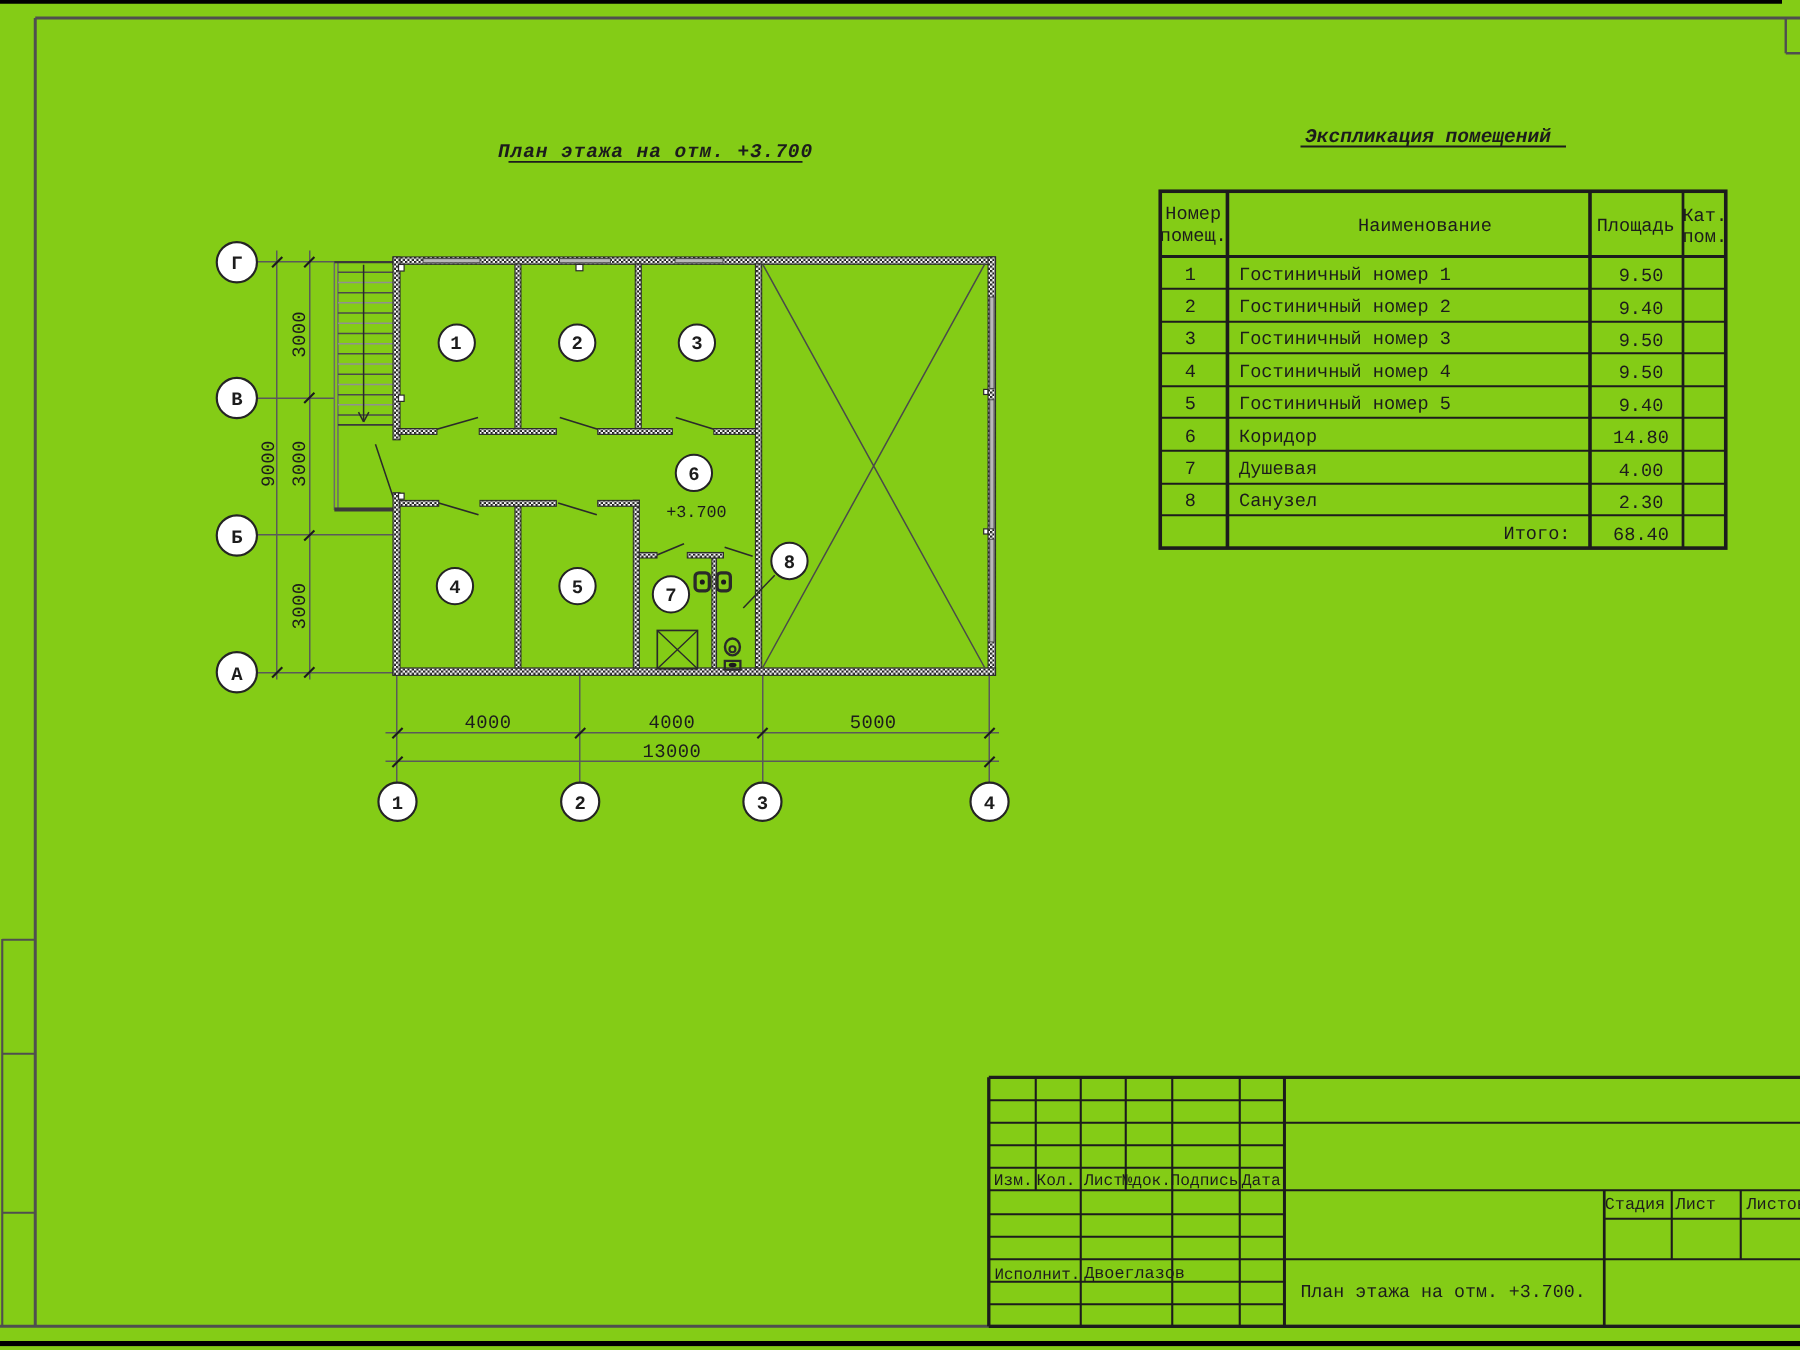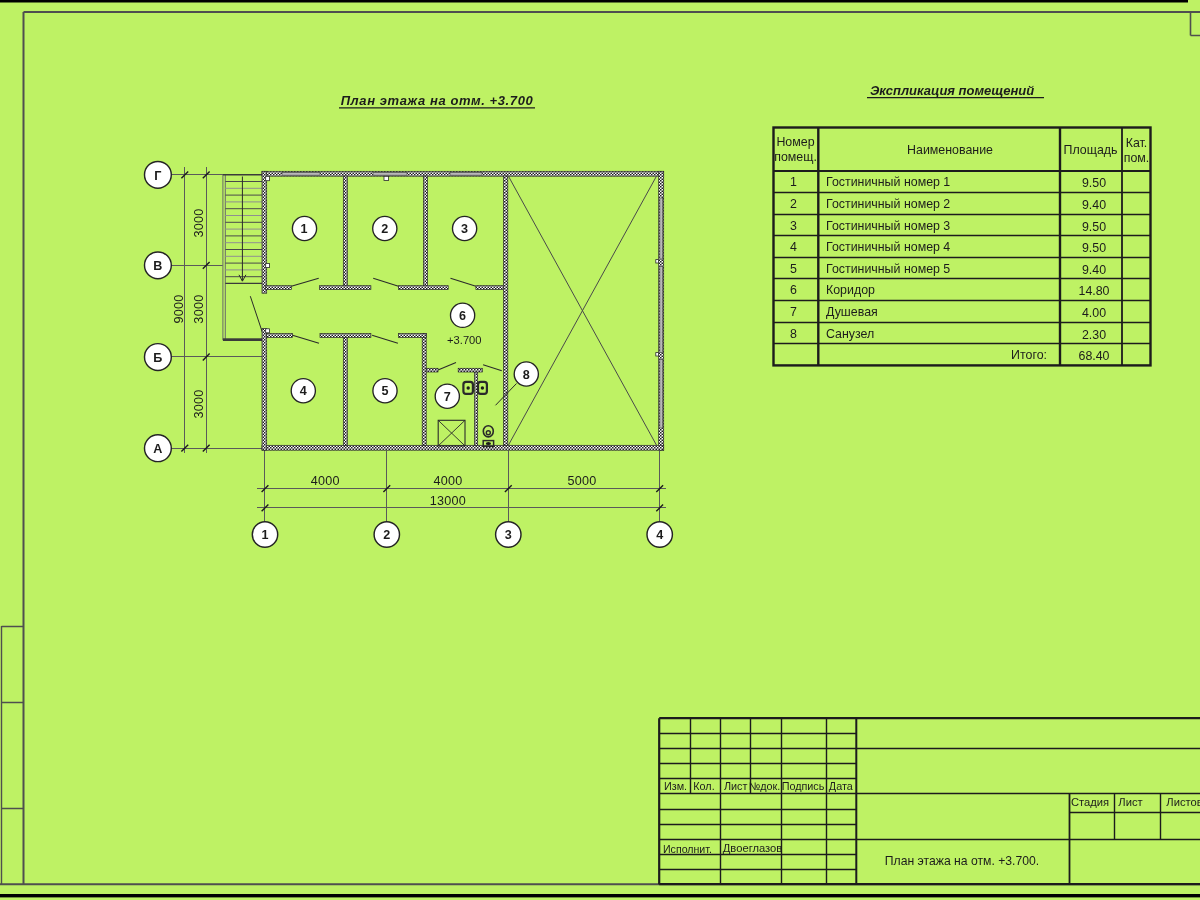--- a/index.html
+++ b/index.html
@@ -1,17 +1,17 @@
 <!DOCTYPE html>
 <html><head>
 <meta charset="utf-8">
 <style>
   html,body{margin:0;padding:0;background:#ffffff;}
-  #page{position:relative;width:1200px;height:900px;background:#bef264;overflow:hidden;
-        font-family:Liberation Sans, sans-serif;}
+  #page{position:relative;width:1200px;height:900px;background:#84cc16;overflow:hidden;
+        font-family:Liberation Mono, monospace;}
   svg{position:absolute;left:0;top:0;}
   text{fill:#1c1c1c;}
 </style>
 </head>
 <body>
 <div id="page">
 <svg width="1200" height="900" viewBox="0 0 1200 900">
 <defs>
 <pattern id="wh" width="3" height="3" patternUnits="userSpaceOnUse">
   <rect width="3" height="3" fill="#ffffff"></rect>

